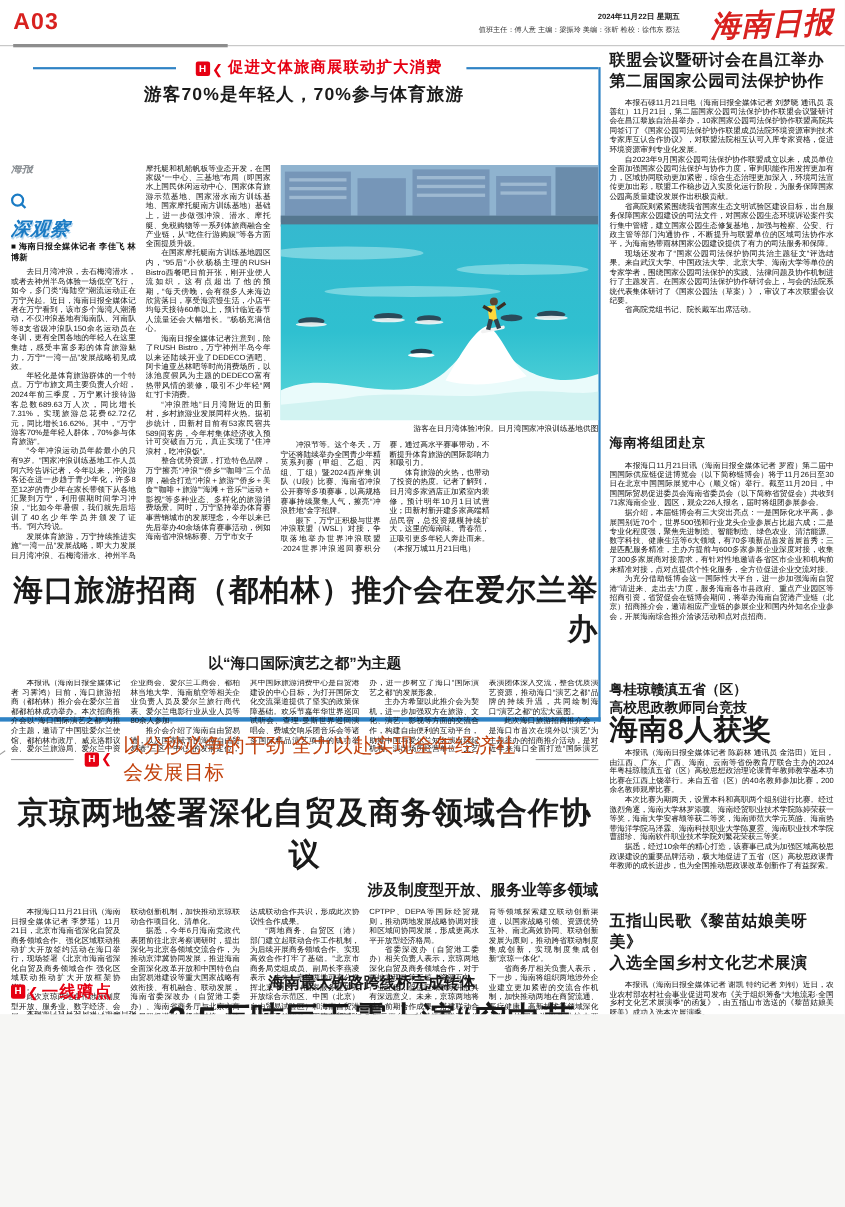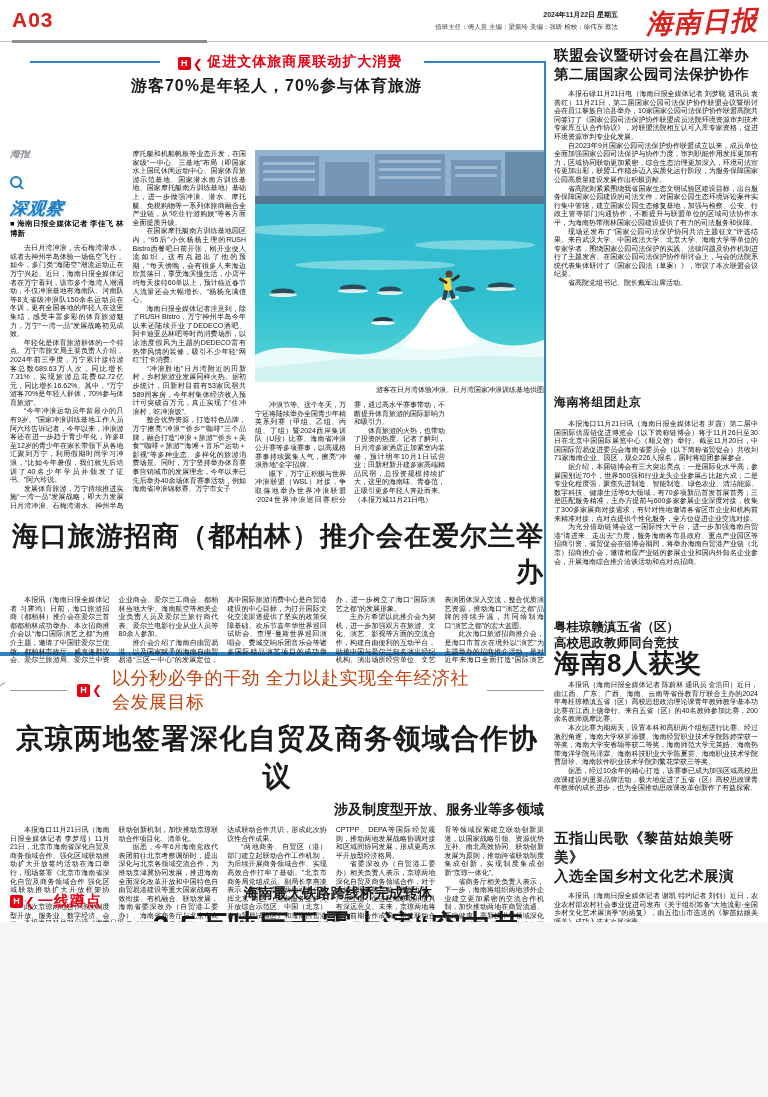--- a/index.html
+++ b/index.html
@@ -218,20 +218,21 @@
       <div class="undercols body-txt cols">
           <p>冲浪节等。这个冬天，万宁还将陆续举办全国青少年精英系列赛（甲组、乙组、丙组、丁组）暨2024西岸集训队（U段）比赛、海南省冲浪公开赛等多项赛事，以高规格赛事持续聚集人气，擦亮“冲浪胜地”金字招牌。</p>
           <p>眼下，万宁正积极与世界冲浪联盟（WSL）对接，争取落地举办世界冲浪联盟·2024世界冲浪巡回赛积分赛，通过高水平赛事带动，不断提升体育旅游的国际影响力和吸引力。</p>
           <p>体育旅游的火热，也带动了投资的热度。记者了解到，日月湾多家酒店正加紧室内装修，预计明年10月1日试营业；田新村新开建多家高端精品民宿，总投资规模持续扩大，这里的海南味、青春范，正吸引更多年轻人奔赴而来。（本报万城11月21日电）</p>
         </div>
     </div>
   </div>
 
   <div class="dublin">
     <h2>海口旅游招商（都柏林）推介会在爱尔兰举办</h2>
+    <div class="sub">以“海口国际演艺之都”为主题</div>
     <div class="cols body-txt">
         <p>本报讯（海南日报全媒体记者 习霁鸿）日前，海口旅游招商（都柏林）推介会在爱尔兰首都都柏林成功举办。本次招商推介会以“海口国际演艺之都”为推介主题，邀请了中国驻爱尔兰使馆、都柏林市政厅、威克洛郡议会、爱尔兰旅游局、爱尔兰中资企业商会、爱尔兰工商会、都柏林当地大学、海南航空等相关企业负责人员及爱尔兰旅行商代表、爱尔兰电影行业从业人员等80余人参加。</p>
         <p>推介会介绍了海南自由贸易港，以及国家赋予的海南自由贸易港“三区一中心”的发展定位，其中国际旅游消费中心是自贸港建设的中心目标，为打开国际文化交流渠道提供了坚实的政策保障基础。欢乐节嘉年华世界巡回试听会、查理·曼斯世界巡回演唱会、费城交响乐团音乐会等诸多国际精品演艺项目的成功举办，进一步树立了海口“国际演艺之都”的发展形象。</p>
         <p>主办方希望以此推介会为契机，进一步加强双方在旅游、文化、演艺、影视等方面的交流合作，构建自由便利的互动平台，助推中国与爱尔兰知名演出经纪机构、演出场所经营单位、文艺表演团体深入交流，整合优质演艺资源，推动海口“演艺之都”品牌的持续升温，共同绘制海口“演艺之都”的宏大蓝图。</p>
         <p>此次海口旅游招商推介会，是海口市首次在境外以“演艺”为主题举办的招商推介活动，是对近年来海口全面打造“国际演艺之都”、探索演艺融合差异化发展道路的全面总结和有效展示，也是提升海口文化软实力、加强国际文化交流合作，促进国际演艺和国际影视产业对外融合的良好开端。</p>
       </div>
   </div>
 
   <div class="jq">
     <div class="jq-kickrow">

